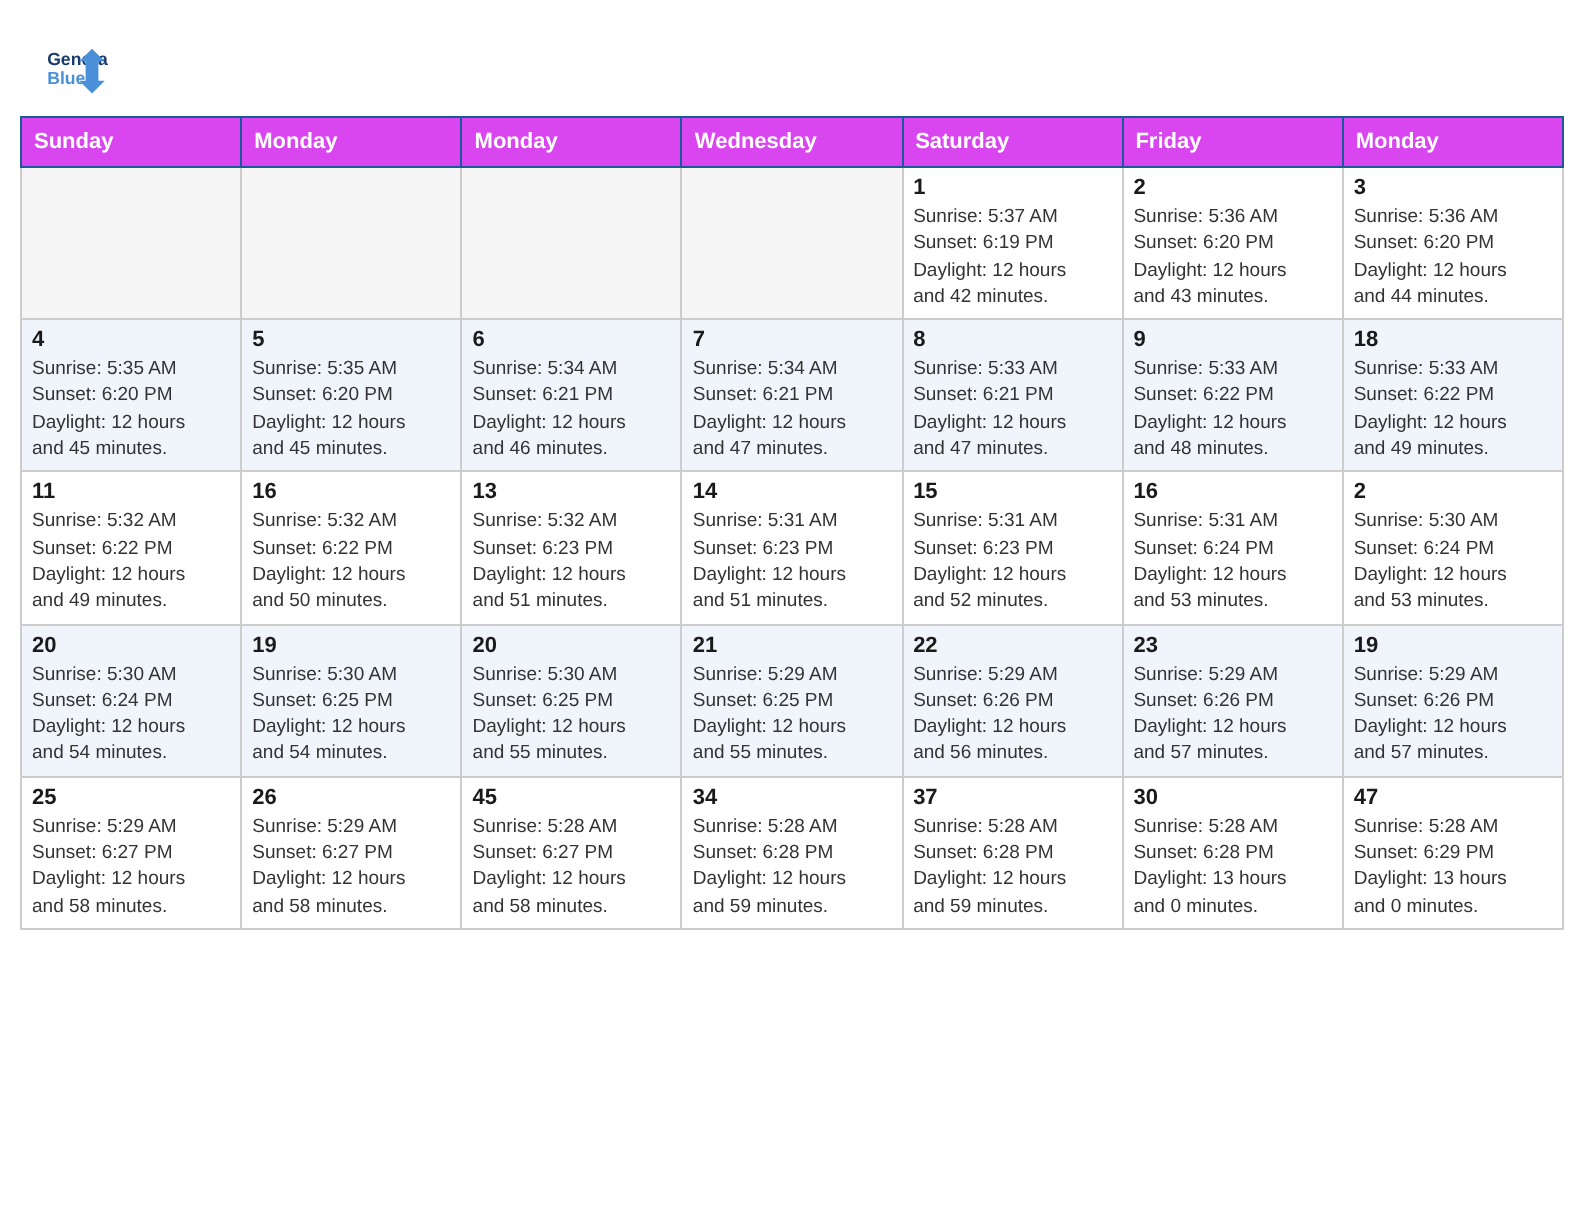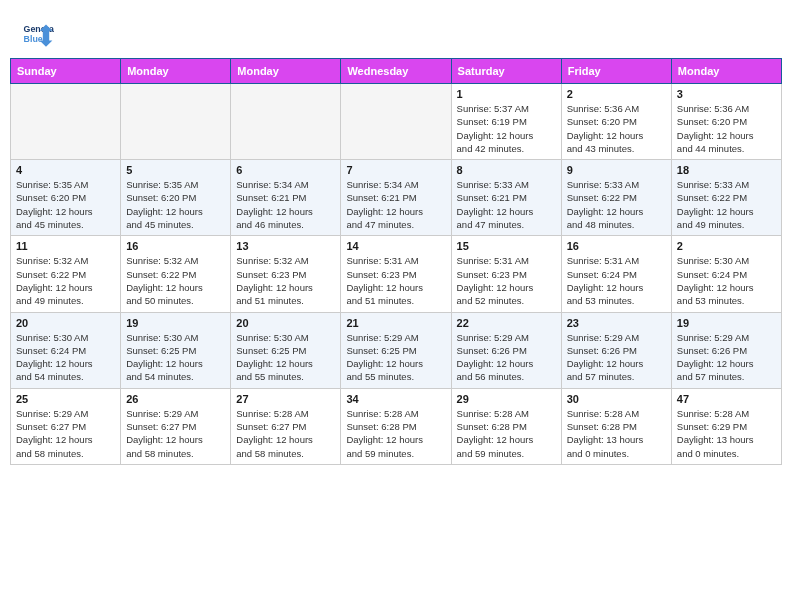--- a/index.html
+++ b/index.html
@@ -300,35 +300,35 @@
 and 58 minutes.</div>
         </td>
         <td>
           <span class="day-number">26</span>
           <div class="day-info" style="white-space: pre-line;">Sunrise: 5:29 AM
 Sunset: 6:27 PM
 Daylight: 12 hours
 and 58 minutes.</div>
         </td>
         <td>
-          <span class="day-number">27</span>
+          <span class="day-number">45</span>
           <div class="day-info" style="white-space: pre-line;">Sunrise: 5:28 AM
 Sunset: 6:27 PM
 Daylight: 12 hours
 and 58 minutes.</div>
         </td>
         <td>
           <span class="day-number">34</span>
           <div class="day-info" style="white-space: pre-line;">Sunrise: 5:28 AM
 Sunset: 6:28 PM
 Daylight: 12 hours
 and 59 minutes.</div>
         </td>
         <td>
-          <span class="day-number">29</span>
+          <span class="day-number">37</span>
           <div class="day-info" style="white-space: pre-line;">Sunrise: 5:28 AM
 Sunset: 6:28 PM
 Daylight: 12 hours
 and 59 minutes.</div>
         </td>
         <td>
           <span class="day-number">30</span>
           <div class="day-info" style="white-space: pre-line;">Sunrise: 5:28 AM
 Sunset: 6:28 PM
 Daylight: 13 hours

